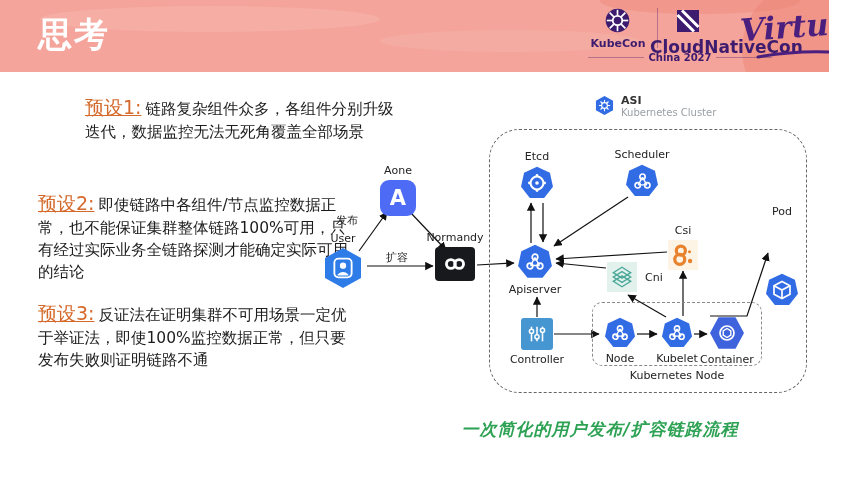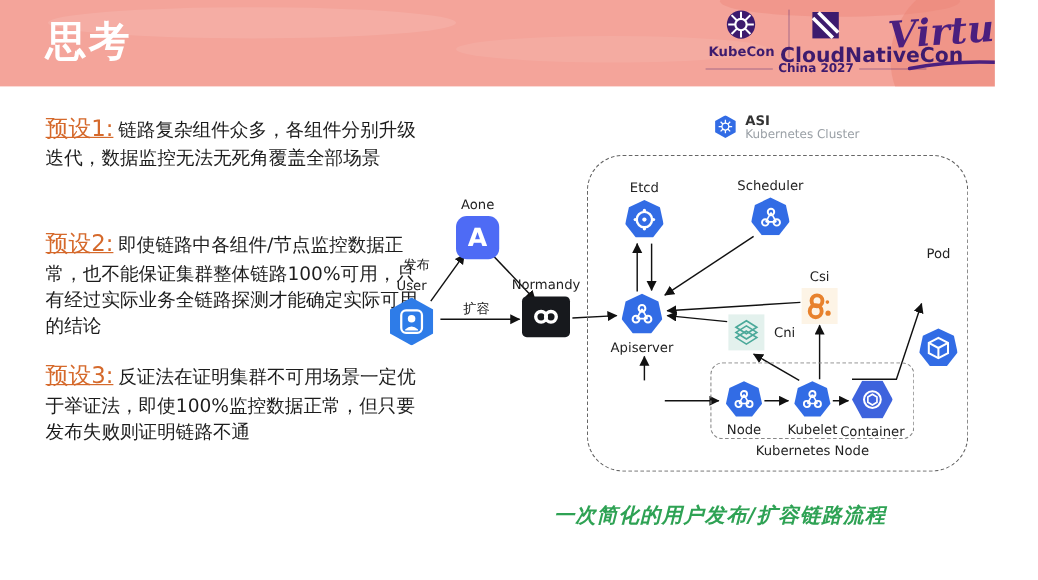--- a/index.html
+++ b/index.html
@@ -23,21 +23,21 @@
   .china { position:absolute; left:648px; top:52px; width:64px; text-align:center; font-size:10px; font-weight:bold; color:#3d1b6e; }
   .china-line { position:absolute; top:57px; height:1px; background:rgba(61,27,110,0.35); }
   .china-line.l { left:588px; width:56px; }
   .china-line.r { left:716px; width:56px; }
   .virtual { position:absolute; left:740px; top:8px; font-family:"DejaVu Serif", serif; font-style:italic; font-weight:bold; font-size:31px; color:#4b1f7e; transform:rotate(-4deg); }
   .virtual-swoosh { position:absolute; left:756px; top:48px; }
 
   
   .assume { position:absolute; left:38px; width:322px; font-size:15.5px; line-height:1.42; color:#1c1c1c; }
   .assume .hd { color:#d5692b; font-size:19px; text-decoration:underline; margin-right:4px; }
-  .a1 { top:94px; } .a2 { top:190px; } .a3 { top:300px; }
+  .a1 { top:94px;margin-left:47px; } .a2 { top:190px; } .a3 { top:300px; }
 
   
   .edges { position:absolute; left:0; top:0; width:865px; height:483px; pointer-events:none; }
   .cluster-box { position:absolute; left:489px; top:129px; width:318px; height:264px; border:1.6px dashed #666; border-radius:30px; }
   .nodegroup-box { position:absolute; left:592px; top:302px; width:170px; height:64px; border:1.4px dashed #888; border-radius:10px; }
   .nodegroup-label { position:absolute; left:602px; top:369px; width:150px; text-align:center; font-size:11px; color:#222; }
 
   .legend-icon { position:absolute; left:595px; top:96px; width:19px; height:19px; }
   .legend-title { position:absolute; left:621px; top:94px; font-size:11px; font-weight:bold; color:#333; }
   .legend-sub { position:absolute; left:621px; top:107px; font-size:10px; color:#9aa0a6; }
@@ -302,20 +302,29 @@
 
   <div class="dnode row" style="left:607px; top:262px;">
     <div class="cni-sq">
         <svg width="26" height="26">
           <use href="#g-diamonds" width="26" height="26"></use>
         </svg>
       </div>
     <div class="nlabel">Cni</div>
   </div>
 
+  <div class="dnode" style="left:505px; top:318px;">
+    <div class="ctrl-sq">
+        <svg width="22" height="22">
+          <use href="#g-sliders" width="22" height="22"></use>
+        </svg>
+      </div>
+    <div class="gap2"></div>
+    <div class="nlabel">Controller</div>
+  </div>
 
   <div class="dnode" style="left:588px; top:317px;">
     <div class="hept sz32">
         <svg width="22" height="22">
           <use href="#g-molecule" width="22" height="22"></use>
         </svg>
       </div>
     <div class="gap2"></div>
     <div class="nlabel">Node</div>
   </div>

